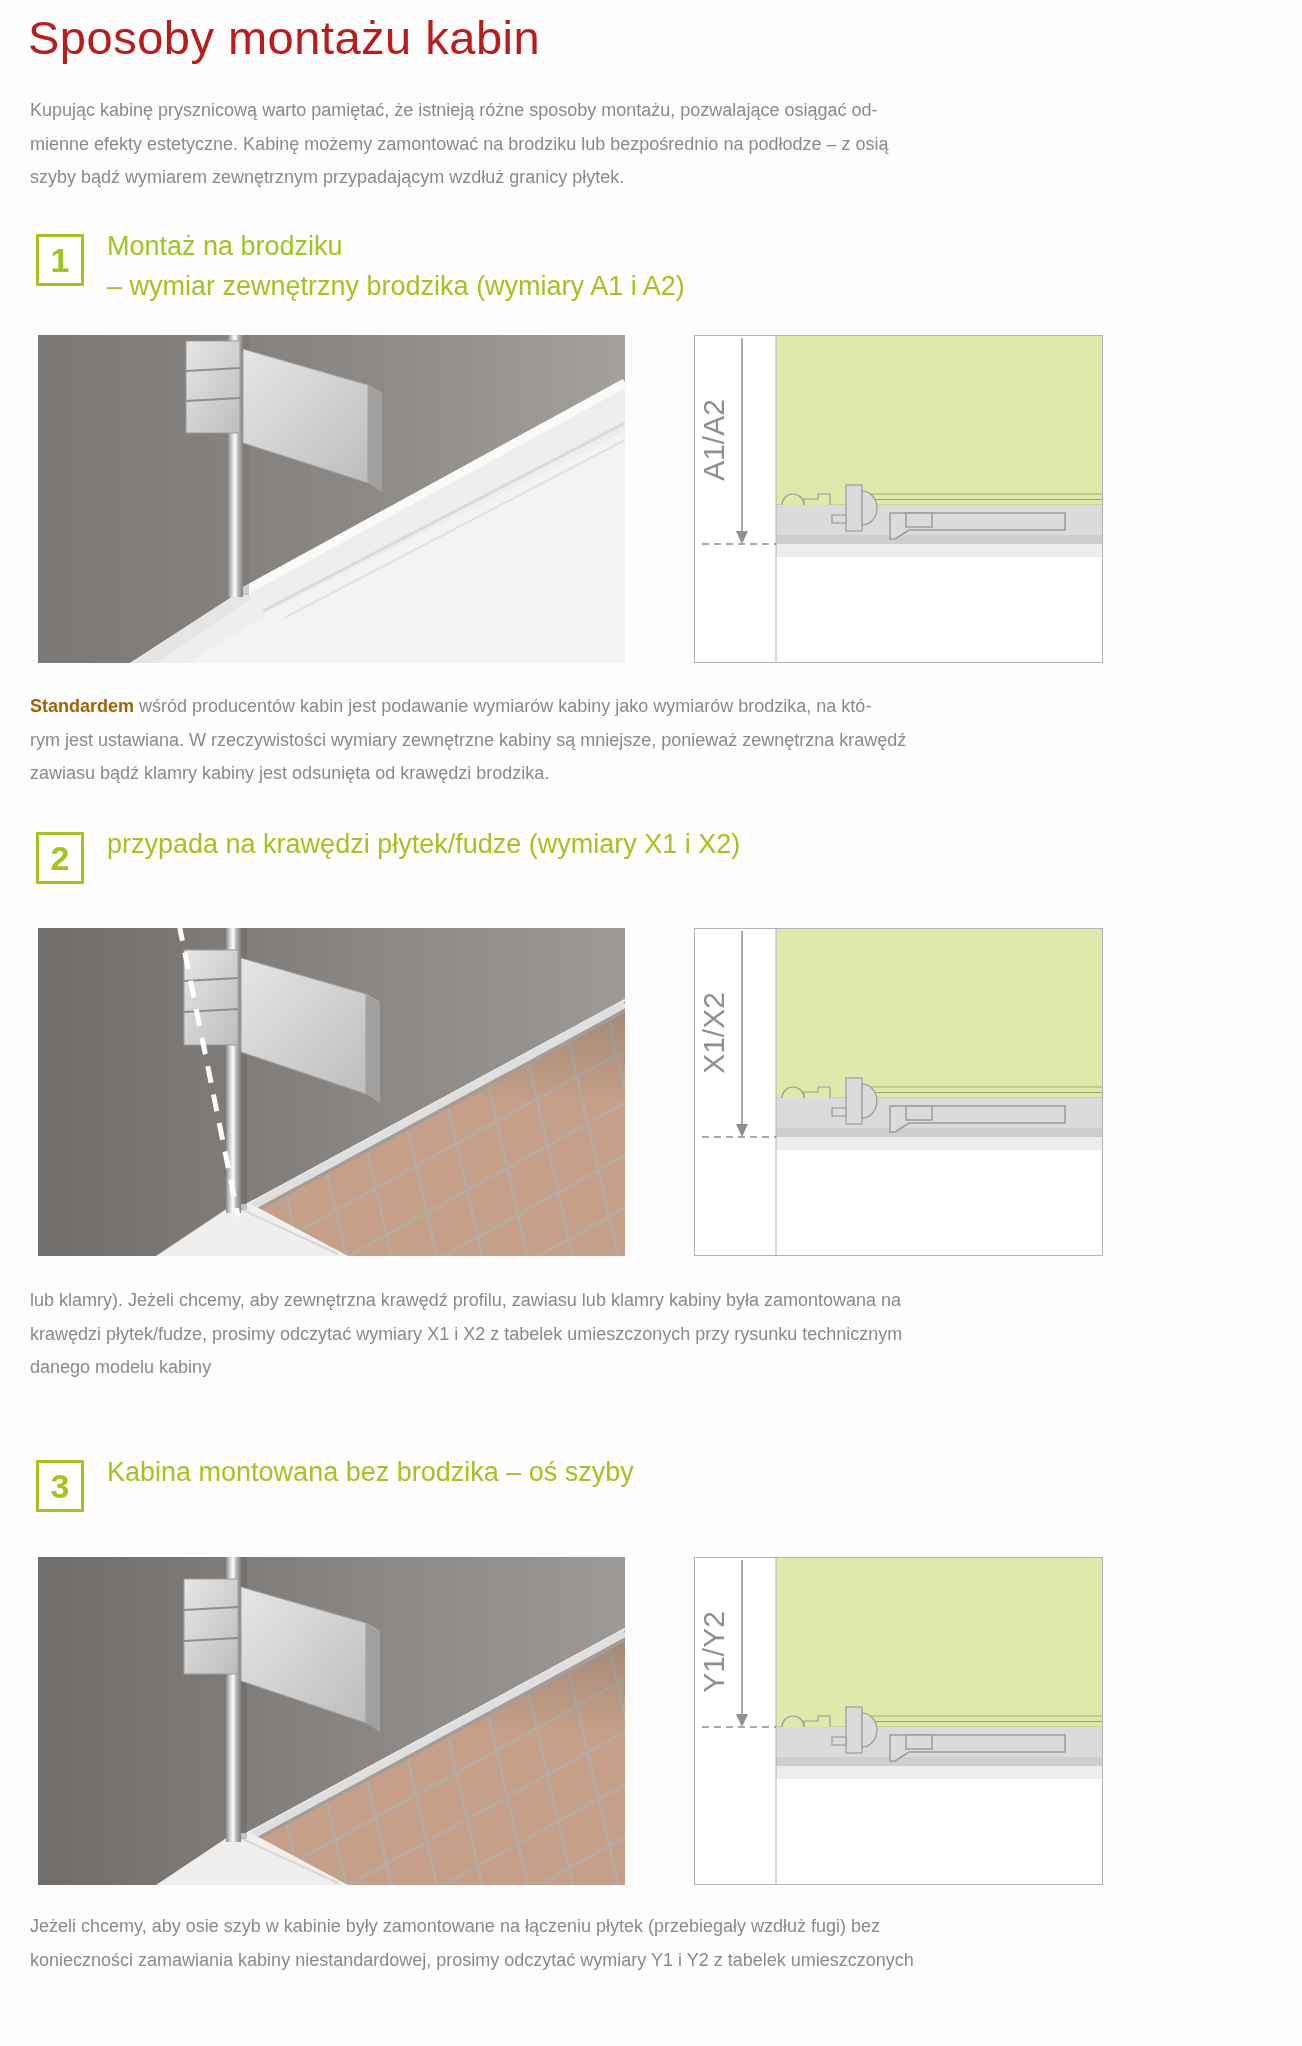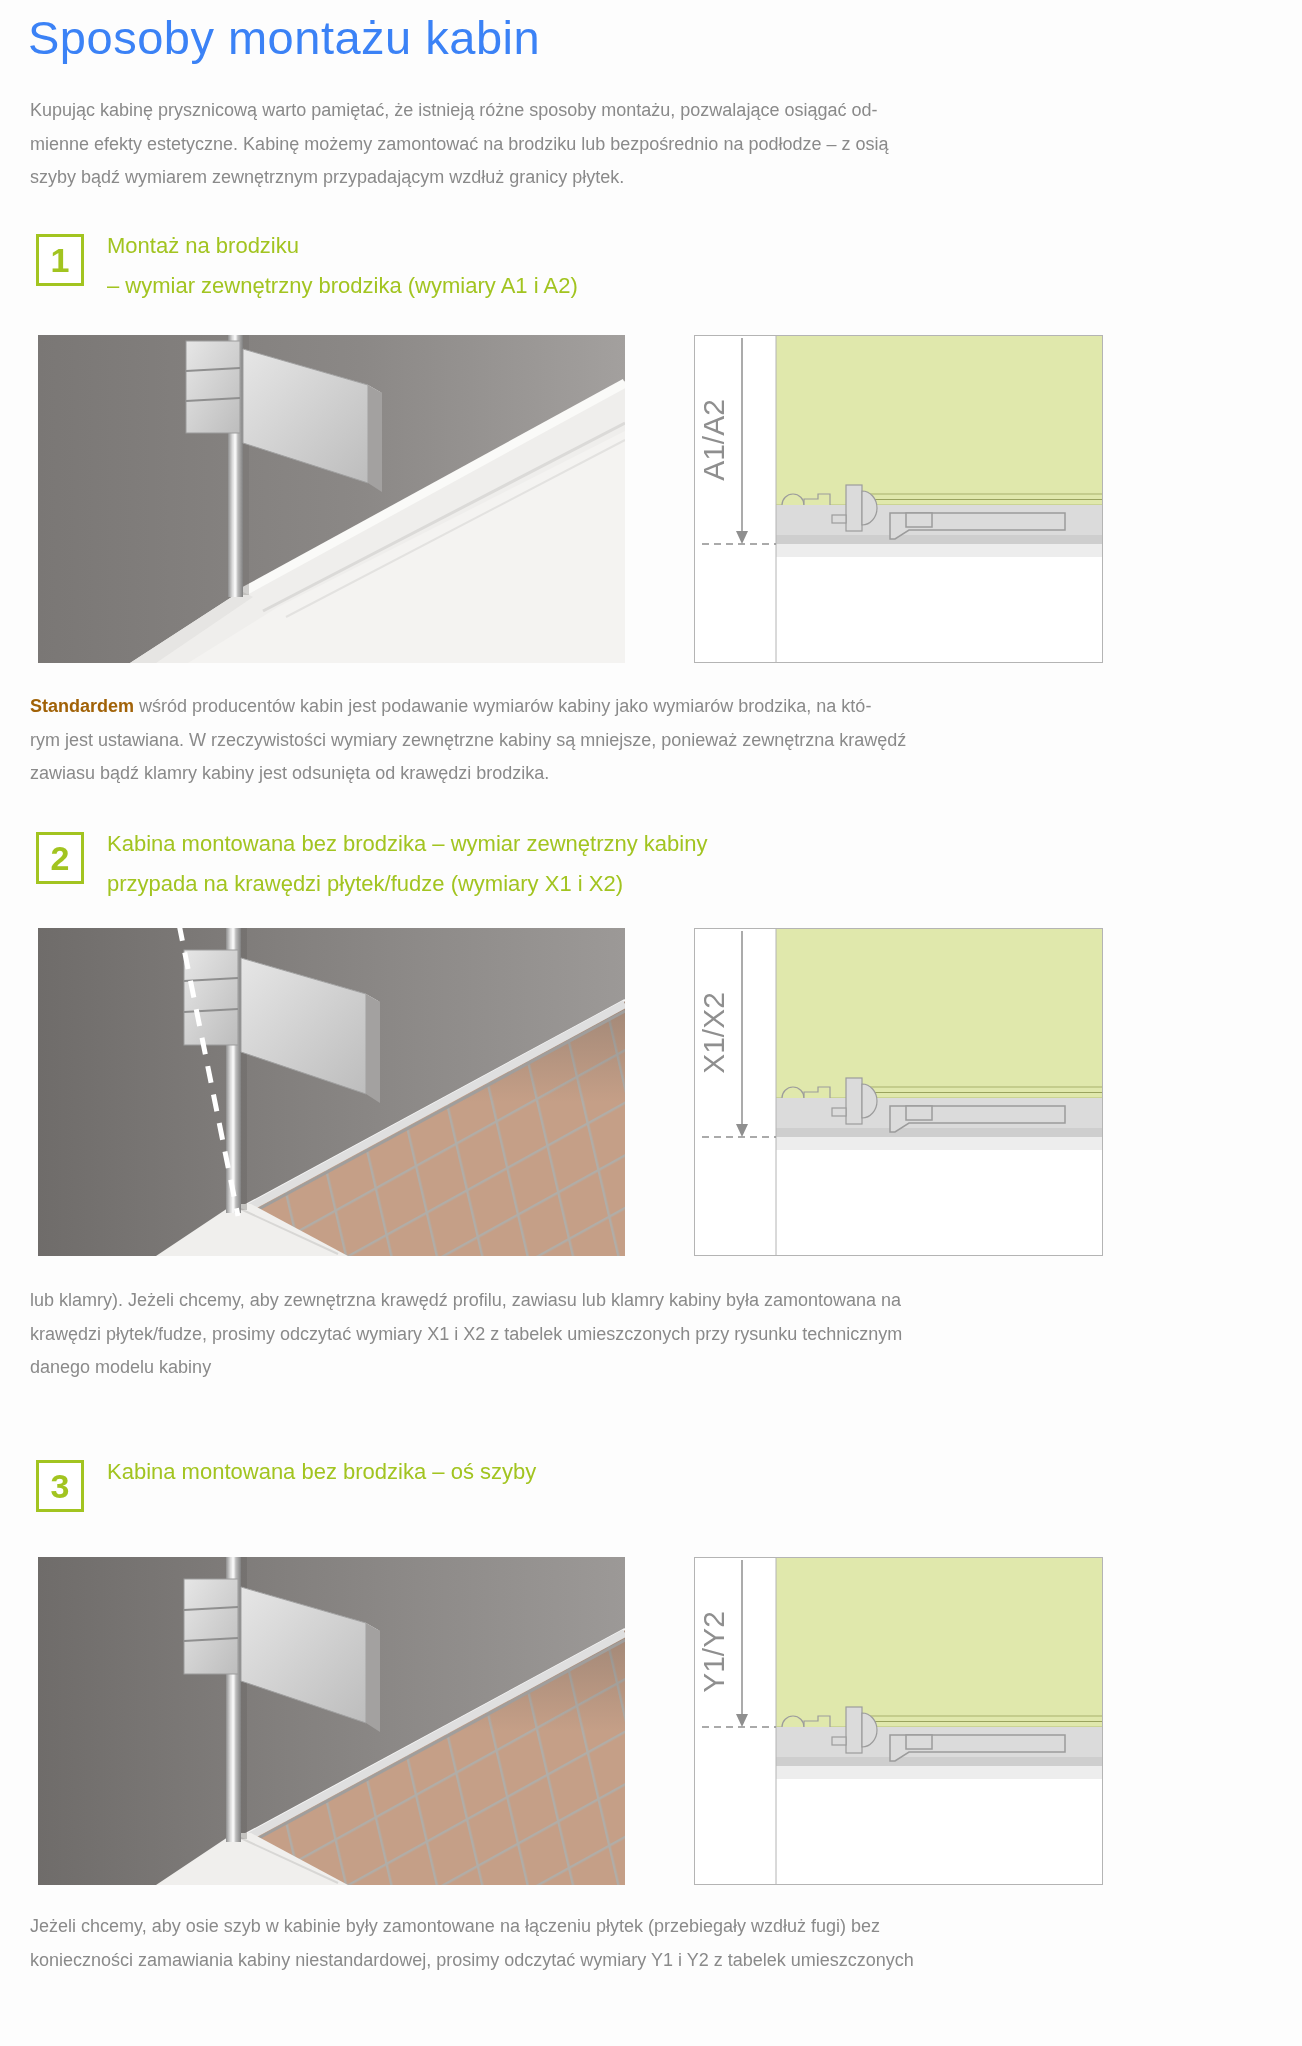--- a/index.html
+++ b/index.html
@@ -3,39 +3,39 @@
 <meta charset="utf-8">
 <style>
   html,body{margin:0;padding:0;background:#ffffff;}
   .page{
     position:relative; width:1302px; height:2046px; overflow:hidden;
     background:#fdfdfd; font-family:"Liberation Sans", sans-serif;
   }
   .page-title{
     position:absolute; left:28px; top:8px;
     font-size:47px; line-height:60px; font-weight:400; letter-spacing:0.5px;
-    color:#3b82f6;
+    color:#b91c1c;
   }
   .body-par{ position:absolute; left:30px; color:#8a8a8a; font-size:18px; line-height:33.5px; }
   .body-par .ln{ white-space:nowrap; }
   .body-par b{ color:#a16207;text-align:center; }
   .intro{ top:94px; }
   .p-standard{ top:690px; }
   .p-x{ top:1284px; }
   .p-y{ top:1910px; }
 
   .sec-header{ position:absolute; left:36px; }
   .sec-header .badge{
     position:absolute; left:0; top:8px; width:42px; height:46px;
     border:3px solid #a2c420; background:#ffffff;
     text-align:center; line-height:46px; font-size:34px; font-weight:700; color:#a2c420;
   }
   .sec-header .htxt{
     position:absolute; left:71px; top:0; width:1000px;
-    color:#a2c420; font-size:22px; line-height:40px; font-weight:400;
+    color:#a2c420; font-size:27px; line-height:40px; font-weight:400;
   }
   .sec-header .htxt .ln{ white-space:nowrap; }
   .h1{ top:226px; } .h2{ top:824px; } .h3{ top:1452px; }
 
   .img-row{ position:absolute; left:0; top:0; }
   .photo{ position:absolute; left:38px; width:587px; height:328px; }
   .diagram{ position:absolute; left:694px; width:409px; height:328px; }
   .row1{ top:335px; } .row2{ top:928px; } .row3{ top:1557px; }
   svg{ display:block; }
   .dim-label{ font-family:"Liberation Sans", sans-serif; }
@@ -129,21 +129,20 @@
 
   <div class="body-par p-standard">
     <div class="ln"><b>Standardem</b><span> wśród producentów kabin jest podawanie wymiarów kabiny jako wymiarów brodzika, na któ-</span></div>
     <div class="ln">rym jest ustawiana. W rzeczywistości wymiary zewnętrzne kabiny są mniejsze, ponieważ zewnętrzna krawędź</div>
     <div class="ln">zawiasu bądź klamry kabiny jest odsunięta od krawędzi brodzika.</div>
   </div>
 
   <div class="sec-header h2">
     <div class="badge">2</div>
     <div class="htxt">
-      <div class="ln">Kabina montowana bez brodzika – wymiar zewnętrzny kabiny</div>
       <div class="ln">przypada na krawędzi płytek/fudze (wymiary X1 i X2)</div>
     </div>
   </div>
 
   <div class="img-row row2">
     <div class="photo">
       <svg viewBox="0 0 587 328" width="587" height="328">
         <defs>
           <linearGradient id="wallB1" x1="0" y1="0" x2="1" y2="0">
             <stop offset="0" stop-color="#6f6c6a"></stop>

